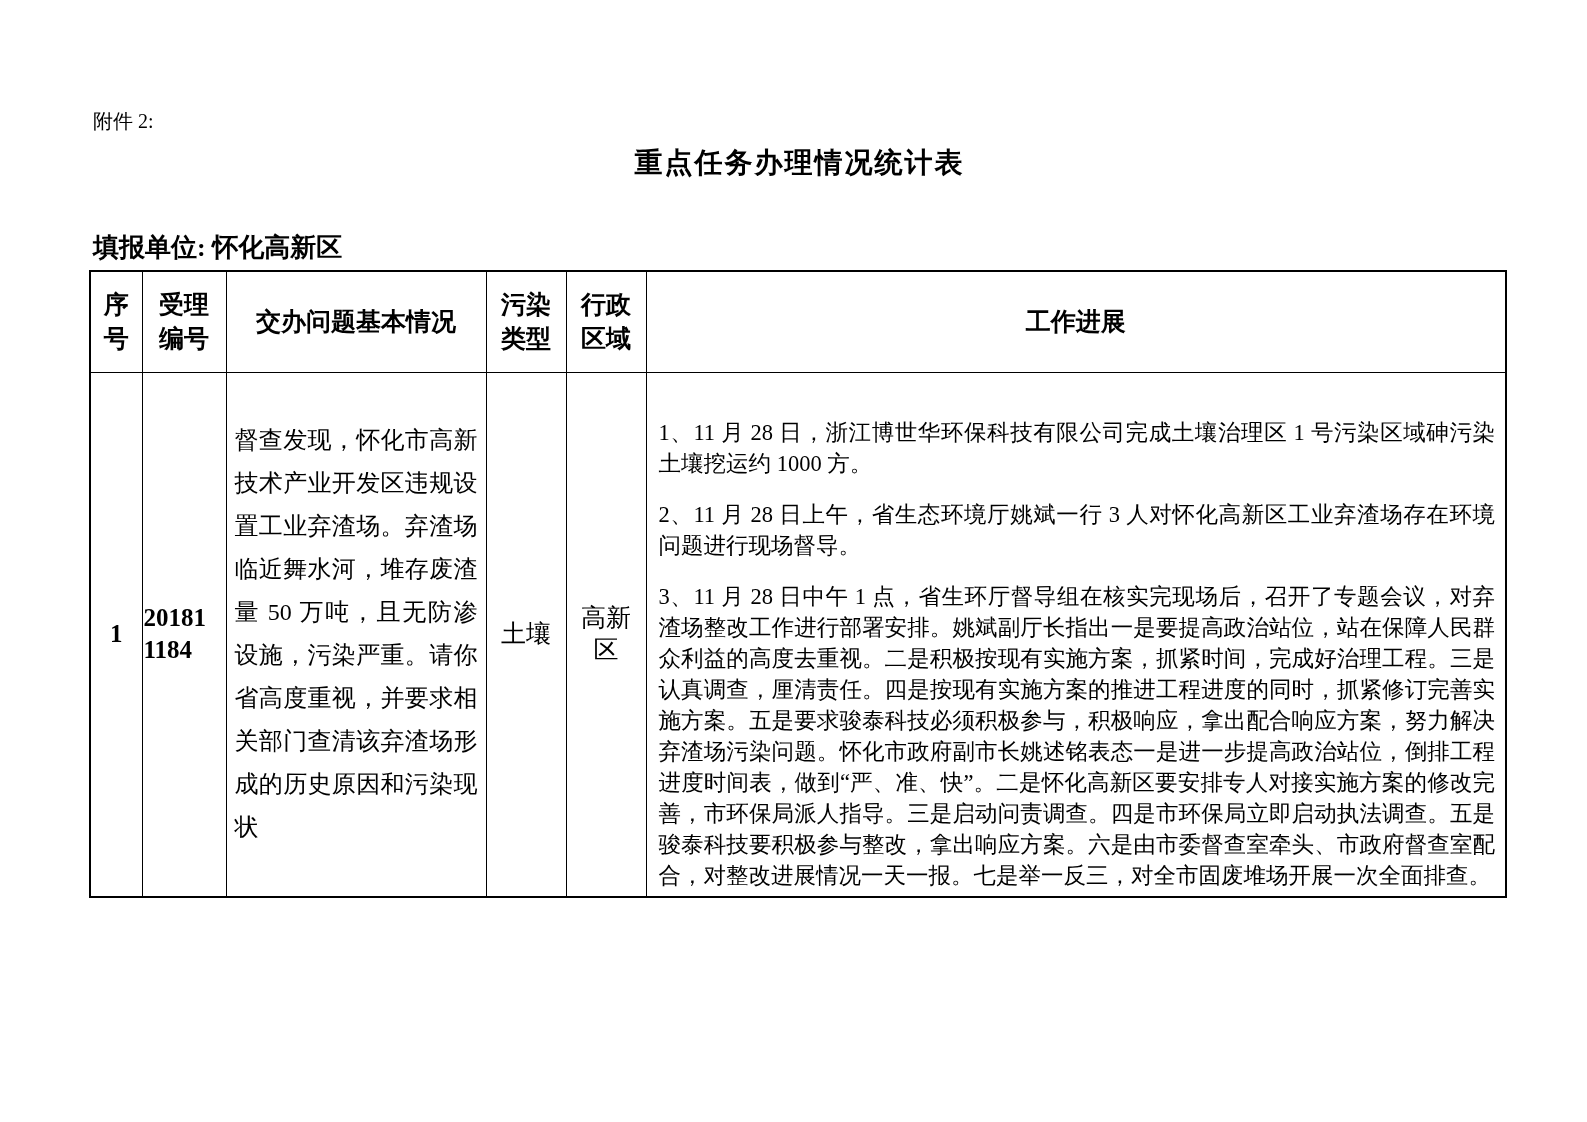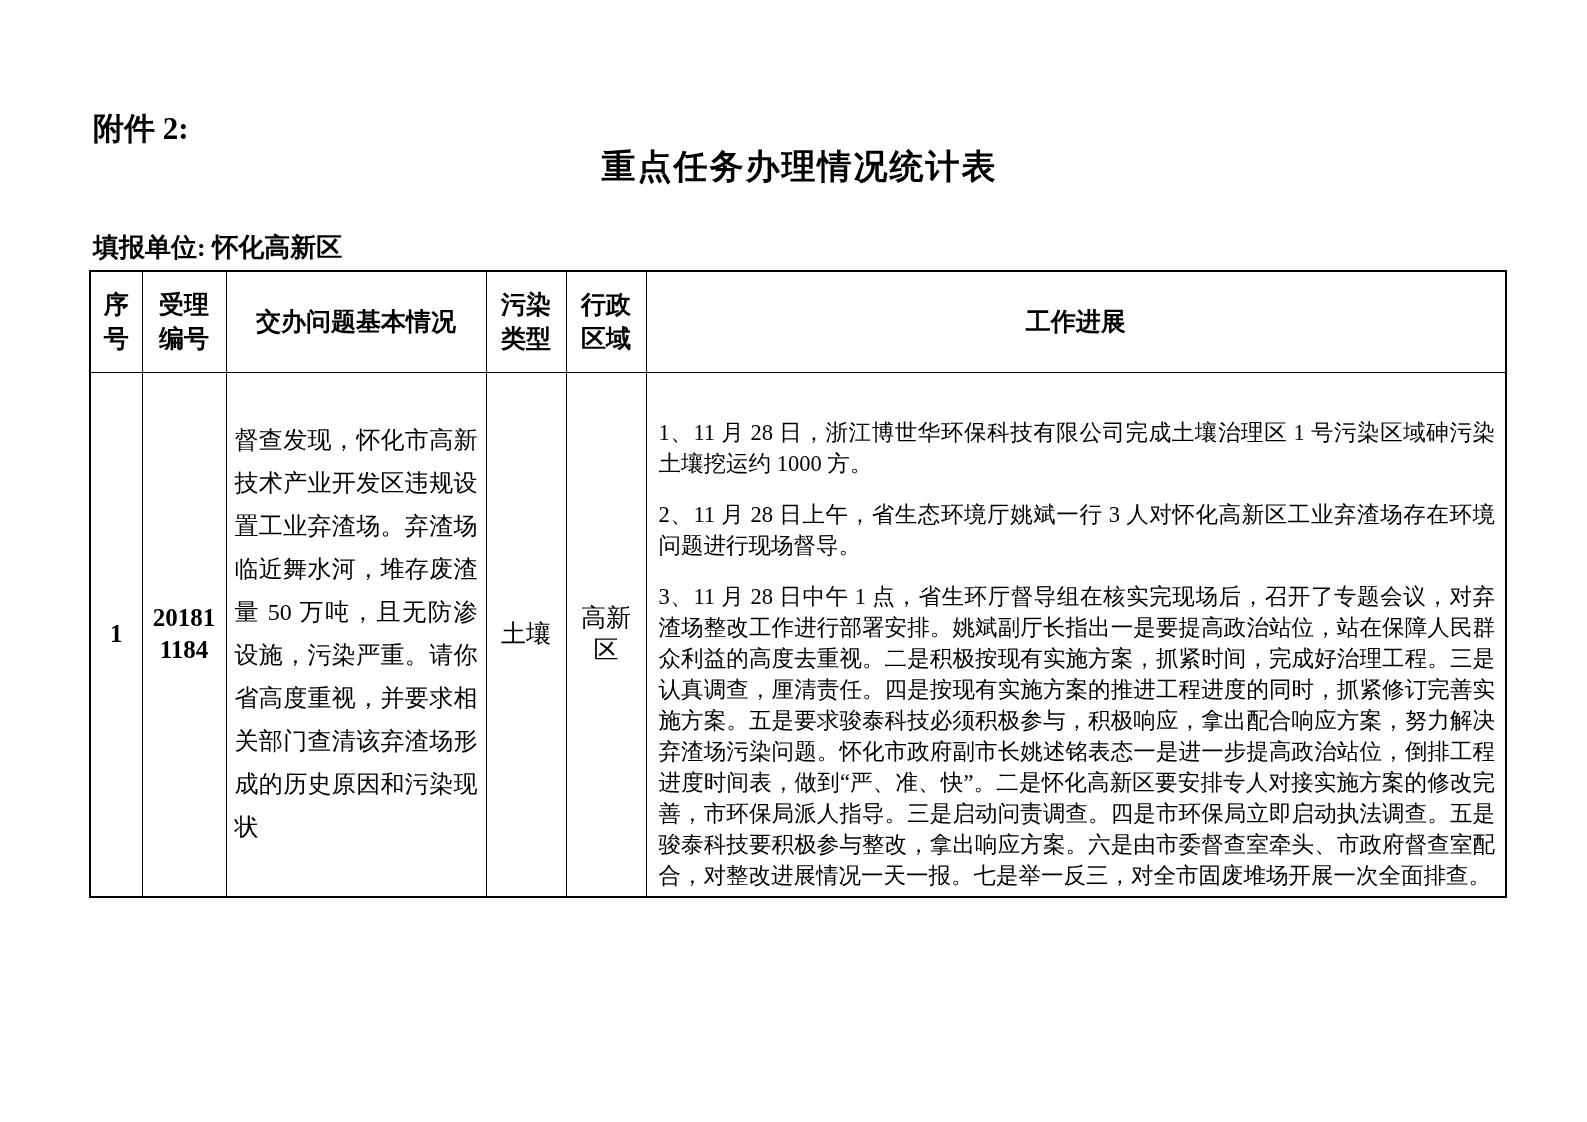--- a/index.html
+++ b/index.html
@@ -12,28 +12,28 @@
   .page {
     position: relative;
     width: 1587px;
     height: 1122px;
     background: #ffffff;
     overflow: hidden;
   }
   .attachment {
     position: absolute;
     left: 93px; top: 108px;
-    font-size: 31px;
-    font-weight: bold;
+    font-size: 20px;
+    font-weight: normal;
   }
   .doc-title {
     position: absolute;
     left: 12px; right: 0; top: 144px;
     text-align: center;
-    font-size: 34px;
+    font-size: 28px;
     font-weight: bold;
     letter-spacing: 2px;
   }
   .info-row {
     position: absolute;
     left: 93px; top: 230px;
     width: 1367px;
     display: flex;
     justify-content: space-between;
     font-size: 26px;
@@ -66,21 +66,20 @@
   th.th-seq        { padding: 0 1px; }
   th.th-caseno     { padding: 4px 12px; }
   th.th-type,
   th.th-region     { padding: 16px 10px; }
   .cell-seq {
     text-align: center;
     font-size: 25px;
     font-weight: bold;
   }
   .cell-caseno {
-    text-align: center;
     font-size: 25px;
     font-weight: bold;
     white-space: pre-line;
     line-height: 32px;
   }
   .cell-issue {
     font-size: 24px;
     line-height: 43px;
     text-align: justify;
     padding: 0 8px;

